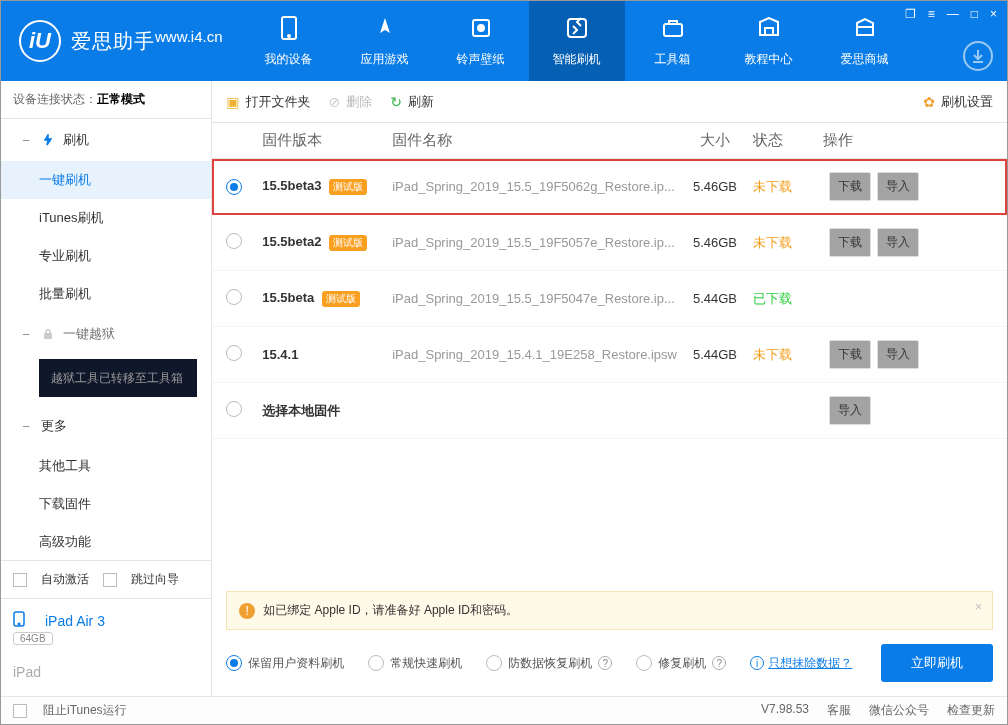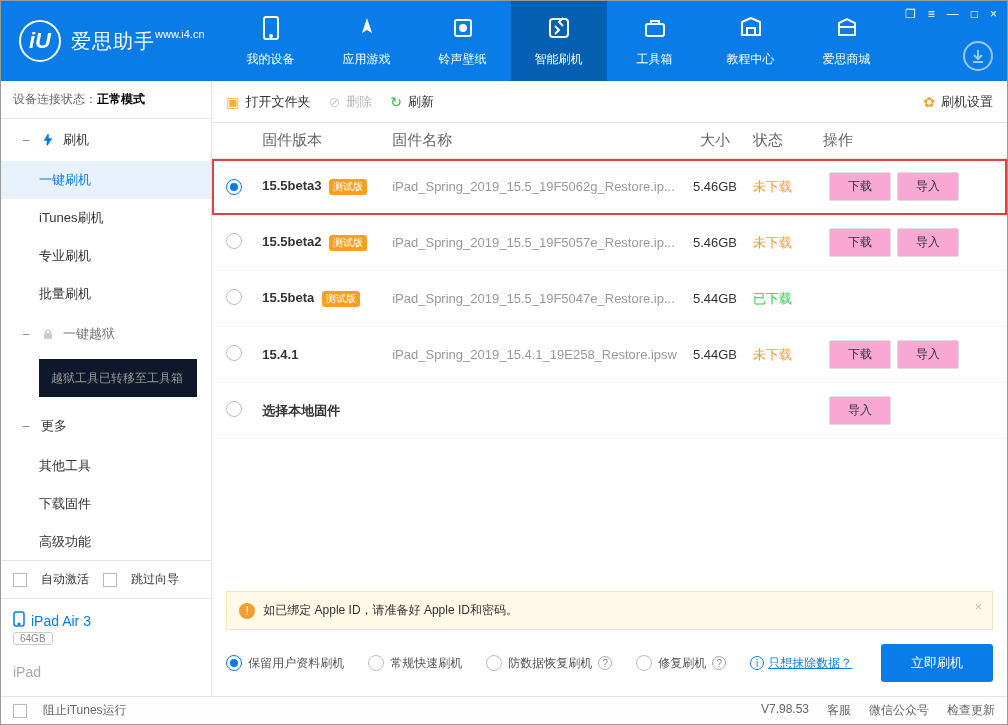--- a/index.html
+++ b/index.html
@@ -4,21 +4,21 @@
 <style>
 * { margin: 0; padding: 0; box-sizing: border-box; font-family: "Microsoft YaHei", sans-serif; }
 body { background: #f5f5f5; width: 1008px; height: 725px; overflow: hidden; position: relative; border: 1px solid #999; }
 .winctrl { position: absolute; top: 6px; right: 10px; display: flex; gap: 12px; color: #fff; font-size: 12px; }
 
 .header { height: 80px; background: linear-gradient(#0a7ce8, #0a7ce8); display: flex; align-items: center; color: #fff; }
 .logo { display: flex; align-items: center; padding: 0 18px; gap: 10px; }
 .logo-ico { width: 42px; height: 42px; border: 2px solid #fff; border-radius: 50%; display: flex; align-items: center; justify-content: center; font-weight: bold; font-style: italic; font-size: 22px; }
 .logo-txt { display: flex; flex-direction: row; }
 .logo-name { font-size: 20px; font-weight: 500; letter-spacing: 1px; }
-.logo-url { font-size: 11px; }
+.logo-url { font-size: 15px; }
 
 .nav { display: flex; align-items: stretch; height: 80px; }
 .nav-item { width: 96px; display: flex; flex-direction: column; align-items: center; justify-content: center; gap: 6px; cursor: pointer; }
 .nav-item.active { background: #055fb3; }
 .nav-lbl { font-size: 12px; }
 
 .dlmgr { position: absolute; right: 14px; top: 40px; width: 30px; height: 30px; border: 2px solid #9cc9f2; border-radius: 50%; display: flex; align-items: center; justify-content: center; color: #9cc9f2; }
 
 .main { display: flex; height: calc(100% - 80px - 28px); background: #fff; }
 
@@ -29,21 +29,21 @@
 .sbar-item { padding: 10px 18px 10px 38px; color: #333; cursor: pointer; display: flex; align-items: center; gap: 8px; }
 .sbar-cat { padding: 12px 18px; color: #333; display: flex; align-items: center; gap: 8px; }
 .sbar-cat .caticon { width: 14px; height: 14px; display: inline-flex; align-items: center; justify-content: center; color: #0a7ce8; font-size: 12px; }
 .sbar-item.active { background: #e8f2fc; color: #0a7ce8; }
 .sbar-note { margin: 4px 14px 8px 38px; background: #0f172a; padding: 10px 12px; color: #999; font-size: 12px; line-height: 1.5; }
 .sbar-open { flex-shrink:0; width:14px; text-align:center; color:#888; }
 
 .sbar-bot { border-top: 1px solid #e5e5e5; padding: 10px 12px; font-size: 12px; color: #333; display: flex; align-items: center; gap: 14px; }
 .chk { width: 14px; height: 14px; border: 1px solid #bbb; background: #fff; display: inline-block; }
 .devinfo { border-top: 1px solid #e5e5e5; padding: 12px 12px 16px 12px; }
-.devname { color: #0a7ce8; font-size: 14px; display: flex; align-items: center; gap: 6px; }
+.devname { color: #0a7ce8; font-size: 14px; display: flex; align-items: center; gap: 20px; }
 .devtag { display: inline-block; border: 1px solid #ccc; border-radius: 3px; padding: 0 6px; font-size: 10px; color: #888; }
 .devsub { color: #aaa; font-size: 14px; margin-top: 19px; }
 
 .content { flex: 1; display: flex; flex-direction: column; }
 
 .toolbar { height: 42px; border-bottom: 1px solid #e5e5e5; display: flex; align-items: center; padding: 0 14px; gap: 18px; font-size: 13px; }
 .toolbtn { display: flex; align-items: center; gap: 6px; cursor: pointer; color: #333; }
 .toolbtn .ico { font-size: 14px; }
 .ico-folder { color:#f0b030; }
 .ico-del { color:#ccc; }
@@ -63,21 +63,21 @@
 .rows { }
 .row { height: 56px; display: flex; align-items: center; padding: 0 14px; font-size: 13px; color: #333; border-bottom: 1px solid #f5f5f5; }
 .row.hl { outline: 2px solid #e04040; outline-offset: -2px; }
 .radio { width: 16px; height: 16px; border: 1px solid #bbb; border-radius: 50%; display: inline-flex; align-items: center; justify-content: center; }
 .radio.on { border-color: #0a7ce8; }
 .radio.on::after { content: ''; width: 8px; height: 8px; background: #0a7ce8; border-radius: 50%; }
 .badge { display: inline-block; background: #f9a020; color: #fff; border-radius: 3px; font-size: 10px; padding: 1px 4px; margin-left: 4px; }
 .fw-name { color: #999; }
 .st-not { color: #f39c1a; }
 .st-done { color: #2ecc40; }
-.btn { display: inline-block; border: 1px solid #ddd; padding: 5px 18px; font-size: 12px; border-radius: 2px; background: #f9a8d4; cursor: pointer; margin-left: 6px; color: #333; }
+.btn { display: inline-block; border: 1px solid #ddd; padding: 5px 8px; font-size: 12px; border-radius: 2px; background: #a3a3a3; cursor: pointer; margin-left: 6px; color: #333; }
 
 .notice { margin: 12px 14px 0 14px; background: #fff9e8; border: 1px solid #f2e4b5; padding: 10px 12px; font-size: 12px; color: #333; display: flex; align-items: center; gap: 8px; position: relative; }
 .notice .warn { width: 16px; height: 16px; border-radius: 50%; background: #f0a030; color: #fff; display: flex; align-items: center; justify-content: center; font-size: 12px; }
 .notice .close { position: absolute; right: 10px; top: 8px; color: #bbb; cursor: pointer; }
 
 .modeopts { margin: 14px; display: flex; align-items: center; gap: 24px; font-size: 12px; color: #555; }
 .modeopt { display: flex; align-items: center; gap: 6px; cursor: pointer; }
 .help { width: 14px; height: 14px; border: 1px solid #aaa; border-radius: 50%; font-size: 10px; display: inline-flex; align-items: center; justify-content: center; color: #888; }
 .link { color: #0a7ce8; text-decoration: underline; }
 .primary-btn { background: #0a7ce8; color: #fff; border: none; padding: 10px 30px; font-size: 13px; border-radius: 3px; cursor: pointer; margin-left: auto; }

